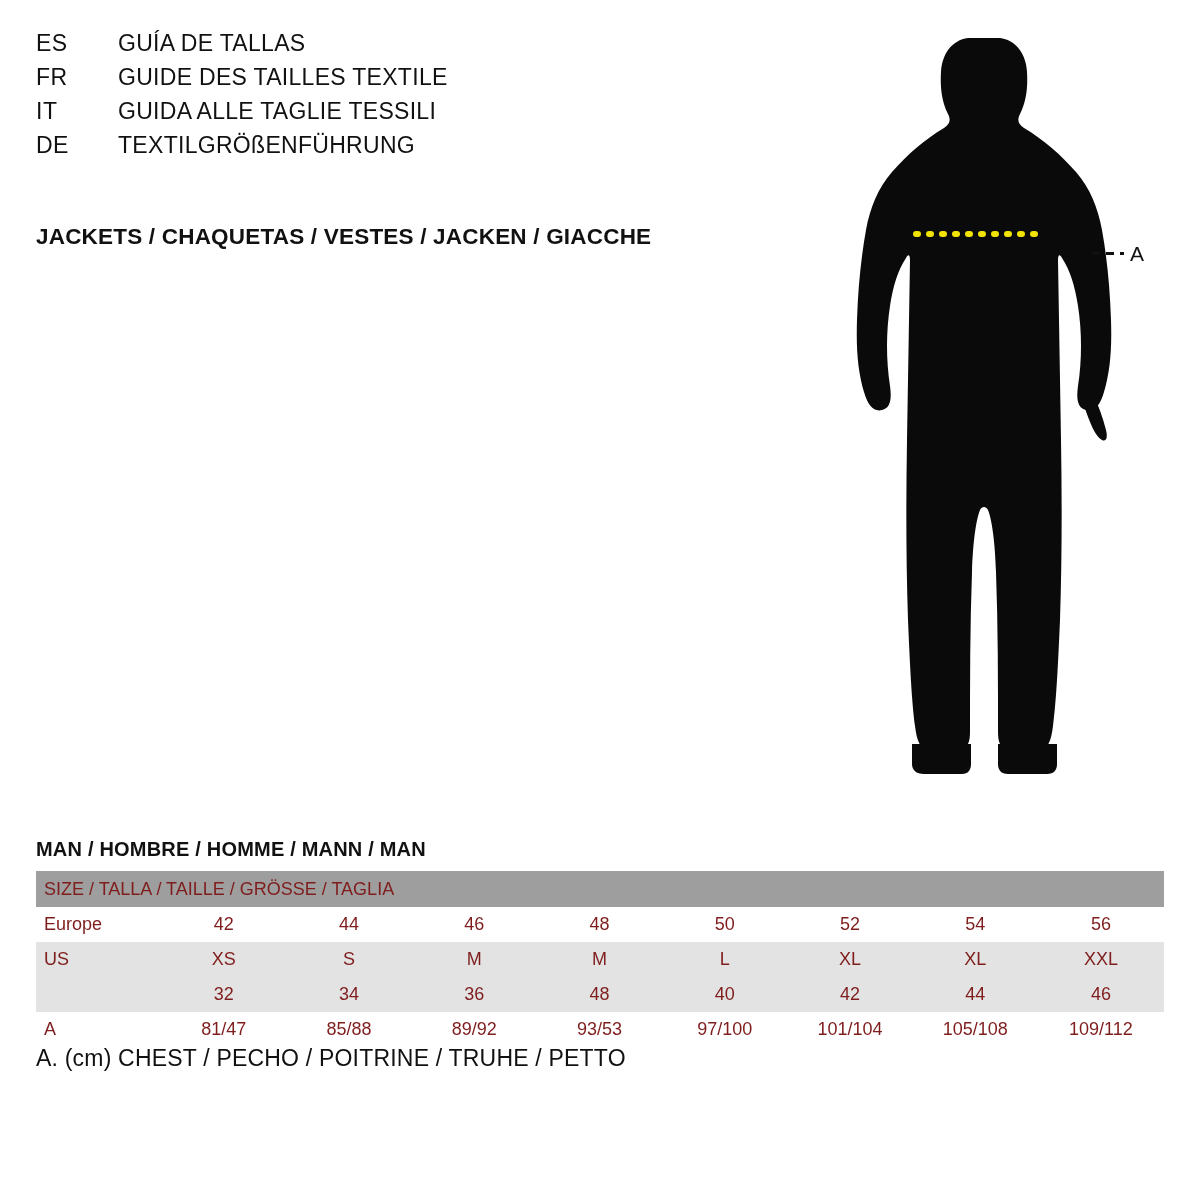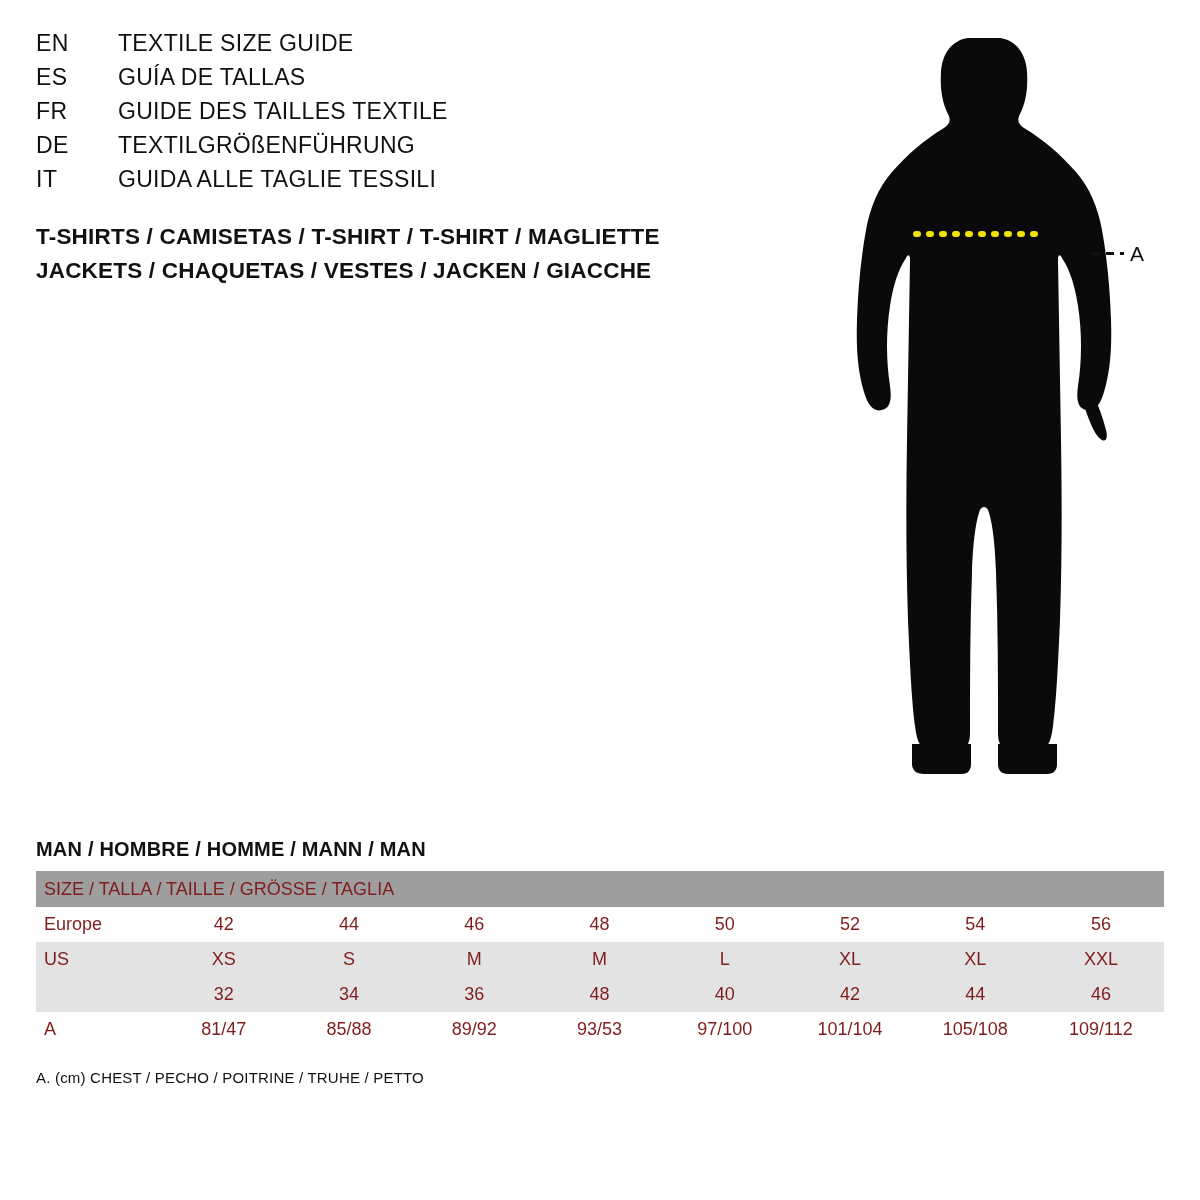--- a/index.html
+++ b/index.html
@@ -132,56 +132,51 @@
   tr.shade td {
     background: #e3e3e3;
   }
   tr.plain td {
     background: #ffffff;
   }
 
   .footnote {
     position: absolute;
     left: 36px;
-    top: 1069px;
-    font-size: 15px;
+    top: 1045px;
+    font-size: 23px;
     color: #111;
     letter-spacing: 0.2px;
   }
 </style>
 </head>
 <body>
 
 <div class="page">
 
   <div class="lang-block">
     <div class="lang-row">
-      <div class="lang-code">EN</div>
-      <div class="lang-text">TEXTILE SIZE GUIDE</div>
-    </div>
-    <div class="lang-row">
       <div class="lang-code">ES</div>
       <div class="lang-text">GUÍA DE TALLAS</div>
     </div>
     <div class="lang-row">
       <div class="lang-code">FR</div>
       <div class="lang-text">GUIDE DES TAILLES TEXTILE</div>
     </div>
     <div class="lang-row">
+      <div class="lang-code">IT</div>
+      <div class="lang-text">GUIDA ALLE TAGLIE TESSILI</div>
+    </div>
+    <div class="lang-row">
       <div class="lang-code">DE</div>
       <div class="lang-text">TEXTILGRÖßENFÜHRUNG</div>
     </div>
-    <div class="lang-row">
-      <div class="lang-code">IT</div>
-      <div class="lang-text">GUIDA ALLE TAGLIE TESSILI</div>
-    </div>
   </div>
 
   <div class="category-block">
-    <div class="category-line">T-SHIRTS / CAMISETAS / T-SHIRT / T-SHIRT / MAGLIETTE</div>
     <div class="category-line">JACKETS / CHAQUETAS / VESTES / JACKEN / GIACCHE</div>
   </div>
 
   <div class="figure-area">
     <svg class="figure-svg" width="360" height="780" viewBox="0 0 360 780">
       <path fill="#0a0a0a" d="
         M148,18
         C132,20 122,34 121,52
         C120,68 122,82 128,94
         C131,100 130,104 124,108

